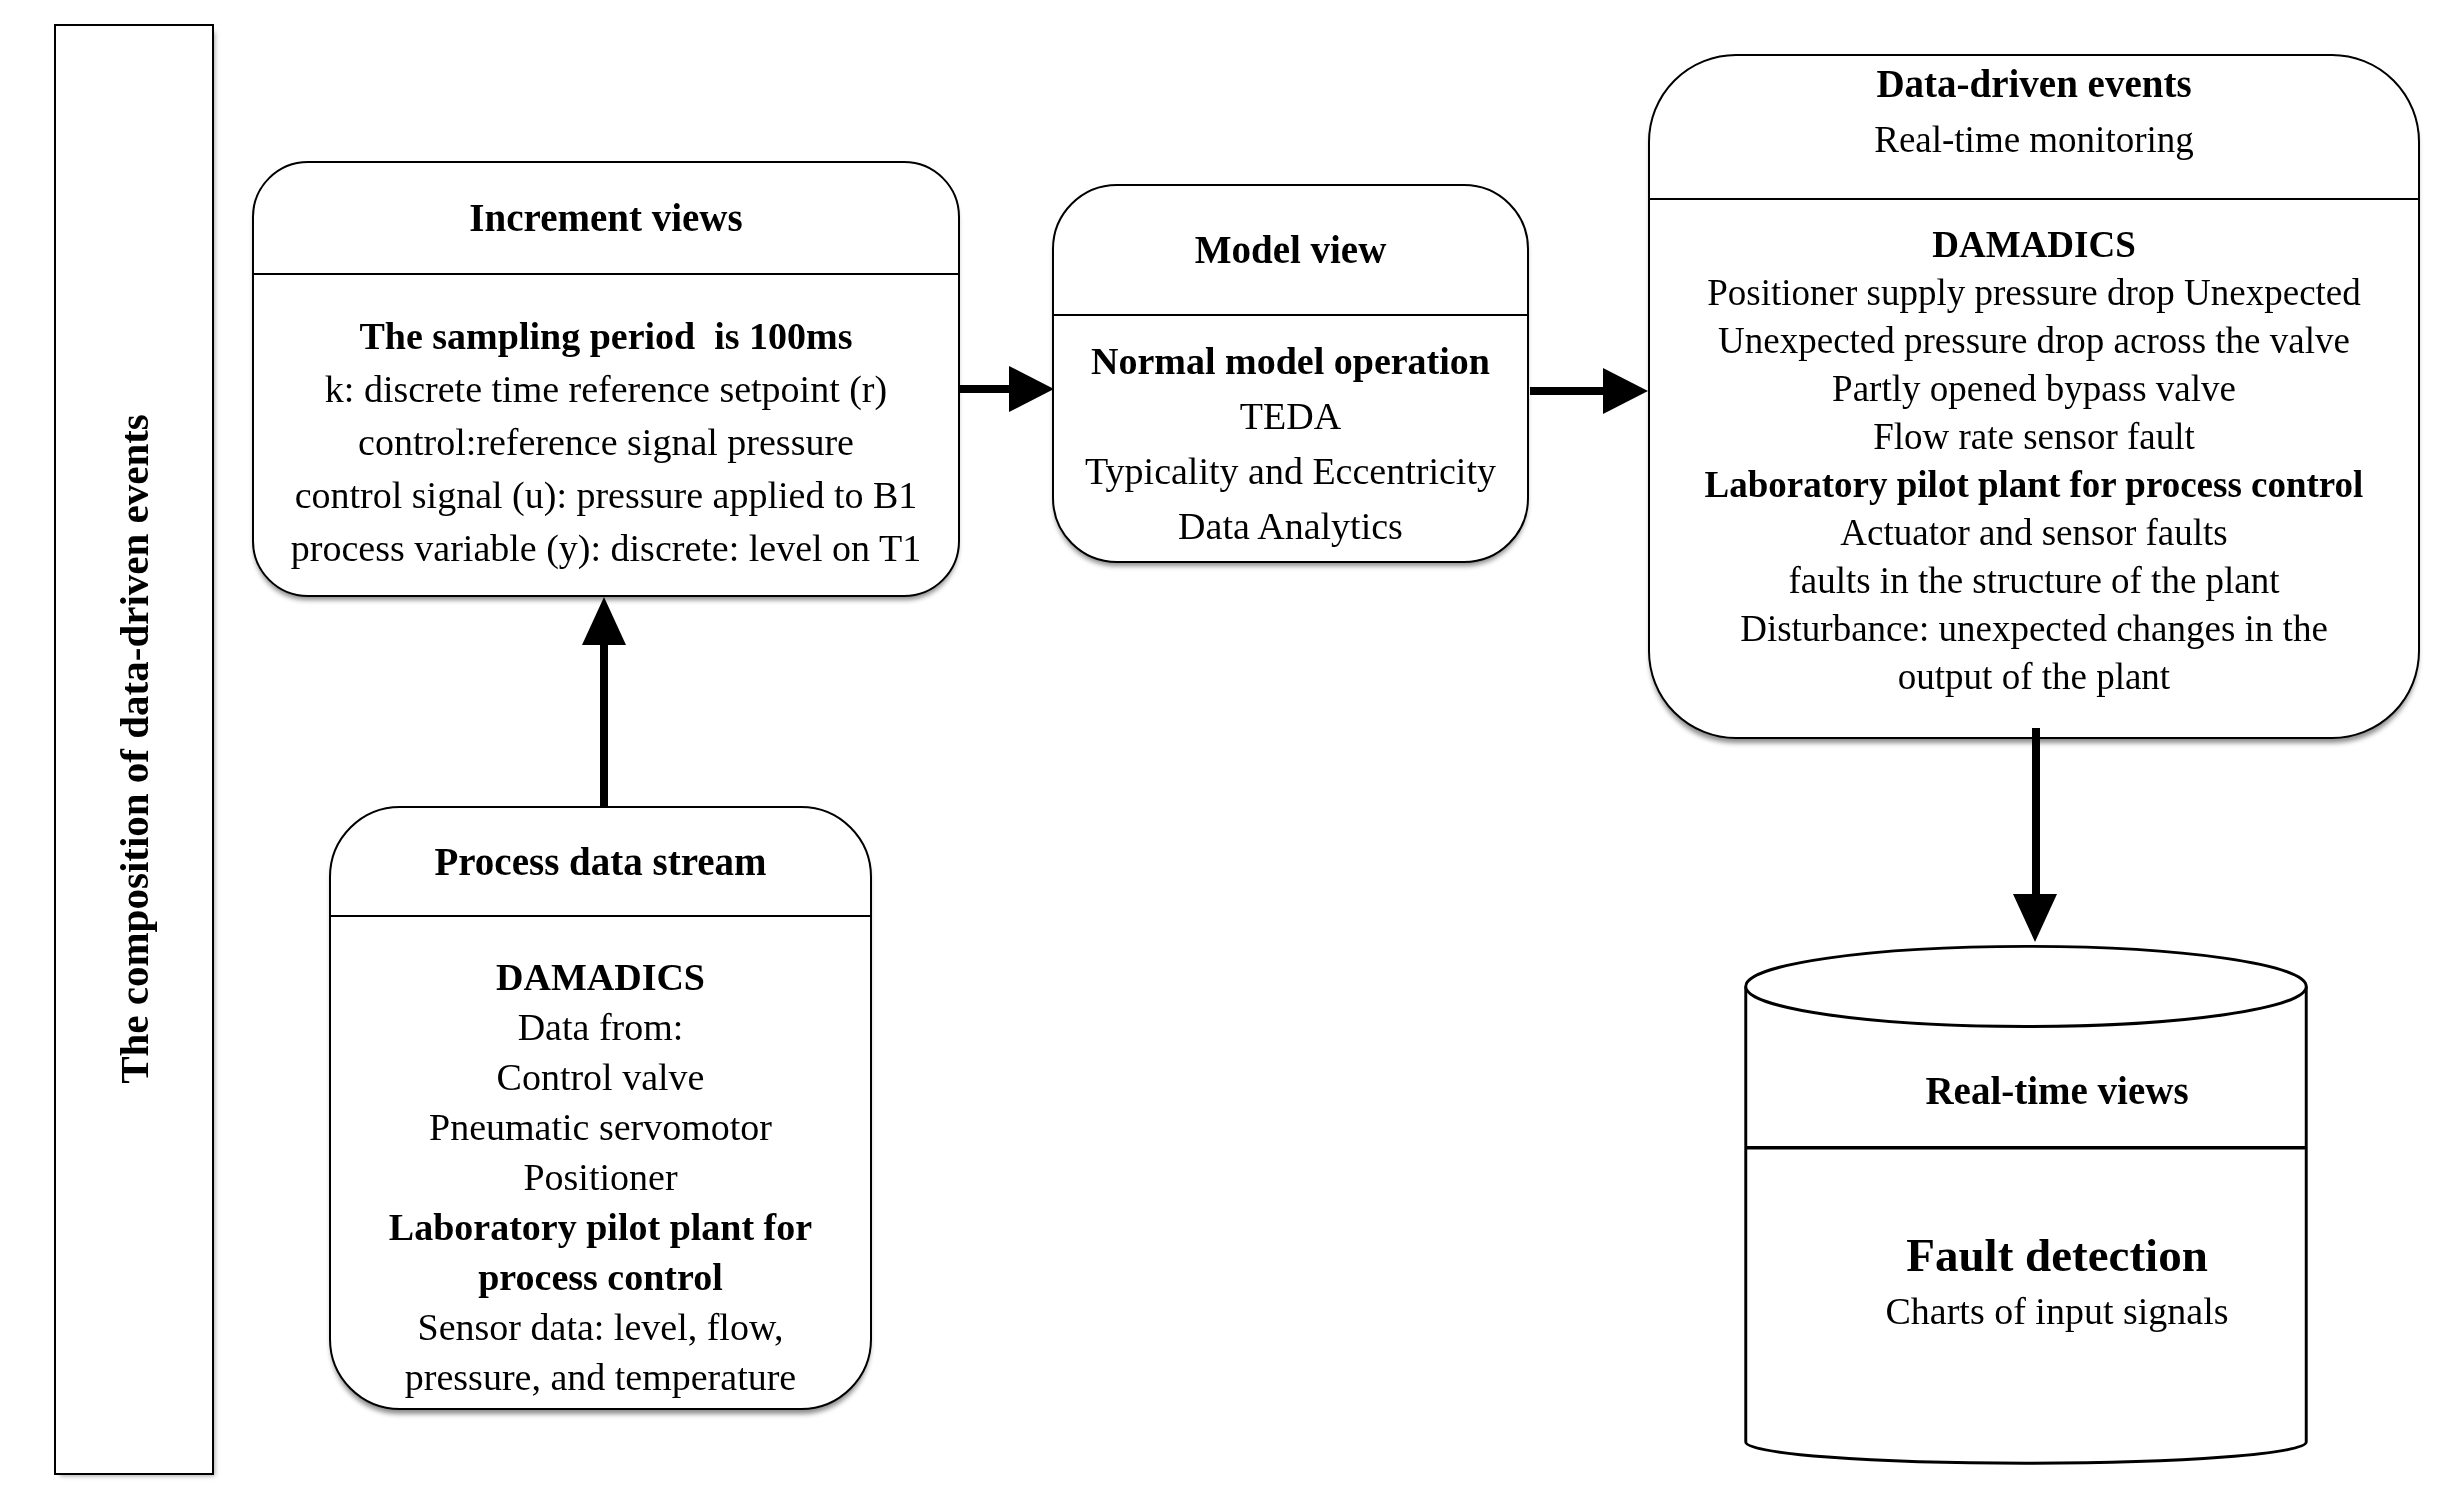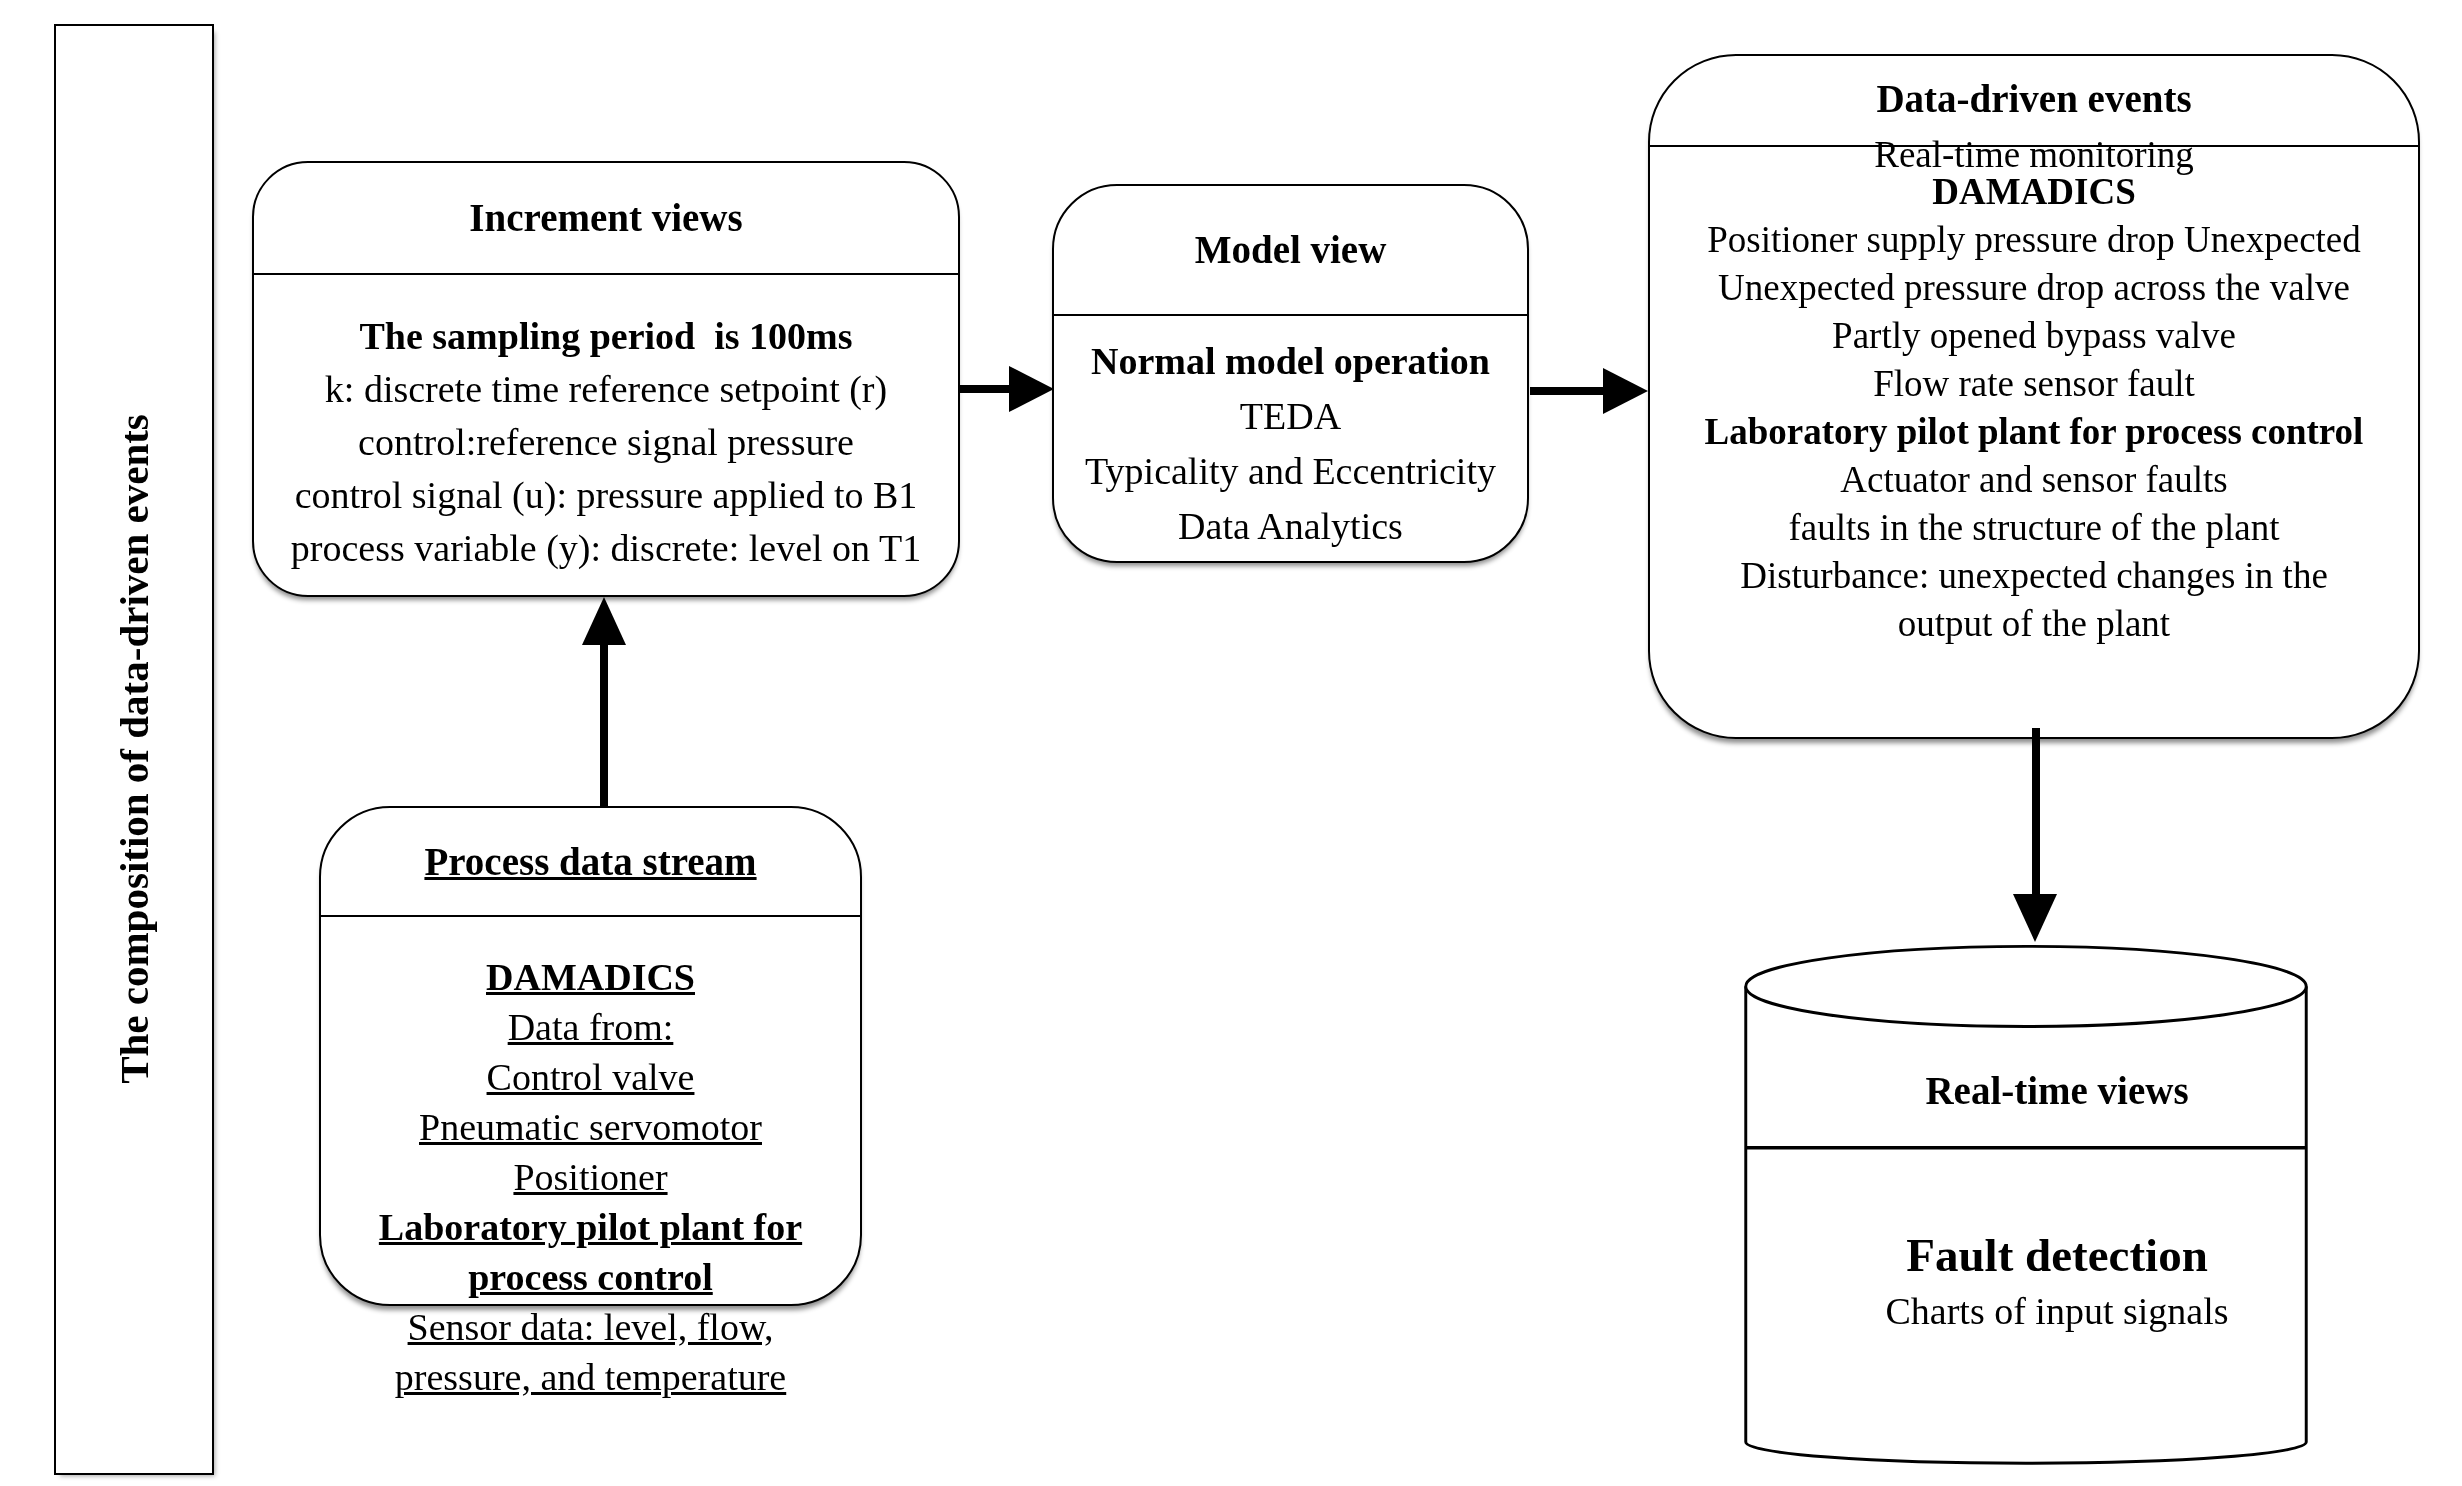--- a/index.html
+++ b/index.html
@@ -48,32 +48,32 @@
     white-space:pre;
     text-align:center;
   }
   .b{font-weight:bold;}
 
   
   #box-increment{left:252px;top:161px;width:708px;height:436px;border-radius:56px;}
   #box-increment .node-header{height:112px;}
   #box-increment .node-body{padding-top:35px;}
 
-  #box-process{left:319px;top:806px;width:543px;height:500px;border-radius:71px;text-decoration:underline;}
+  #box-process{left:329px;top:806px;width:543px;height:604px;border-radius:71px;}
   #box-process .node-header{height:109px;}
   #box-process .node-body{padding-top:35px;}
   #box-process .line{line-height:50px;}
 
   #box-model{left:1052px;top:184px;width:477px;height:379px;border-radius:65px;}
   #box-model .node-header{height:130px;}
   #box-model .node-body{padding-top:18px;}
   #box-model .line{line-height:55px;}
 
   #box-events{left:1648px;top:54px;width:772px;height:685px;border-radius:88px;}
-  #box-events .node-header{height:91px;justify-content:flex-start;padding-top:15px;}
+  #box-events .node-header{height:144px;justify-content:flex-start;padding-top:0;}
   #box-events .node-body{padding-top:20.6px;}
   #box-events .line{font-size:37px;line-height:48px;}
 
   
   #banner{
     position:absolute;
     left:54px;top:23.6px;width:160px;height:1451px;
     border:2.9px solid #000000;
     box-sizing:border-box;
     background:#ffffff;

